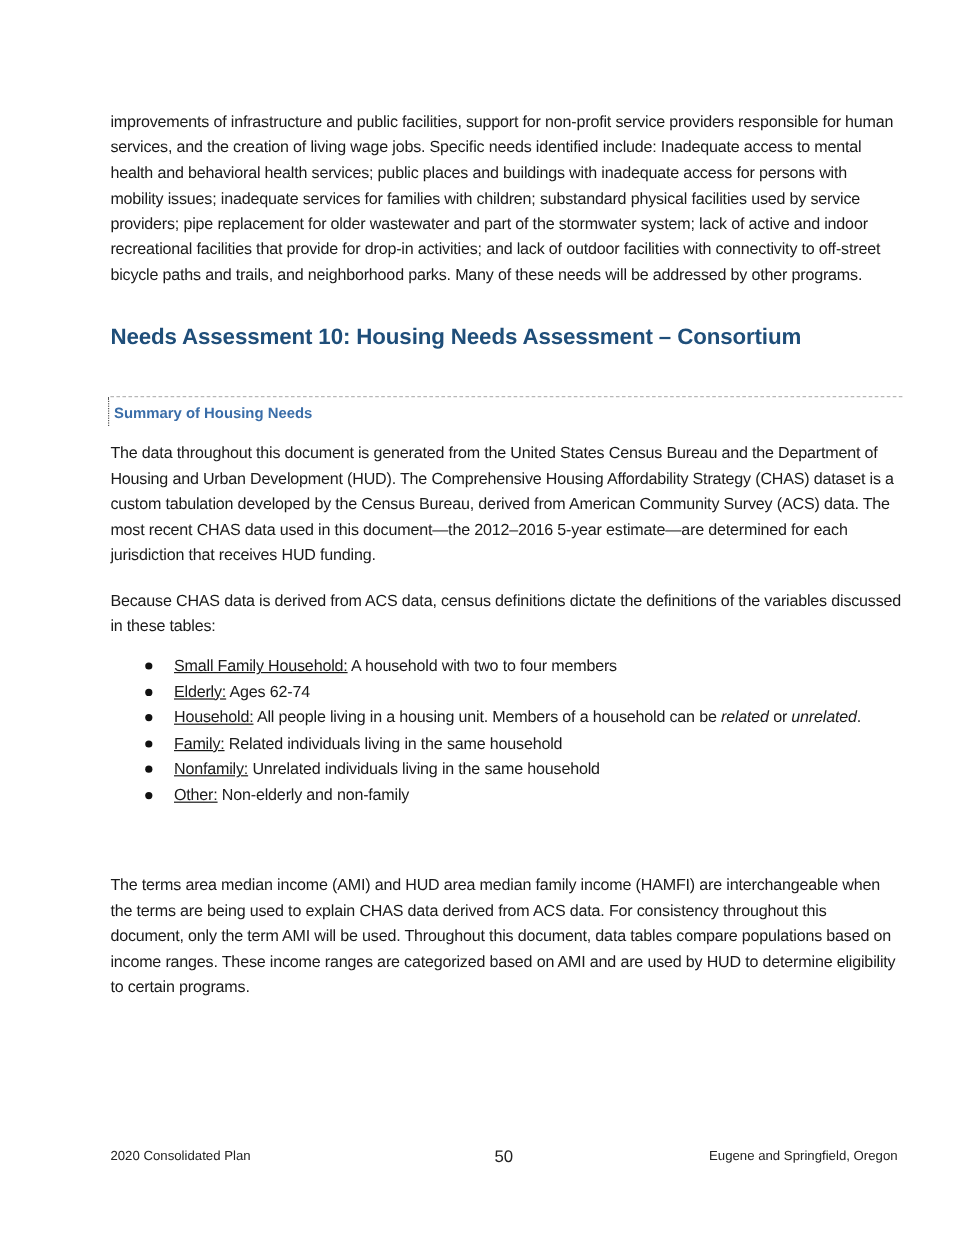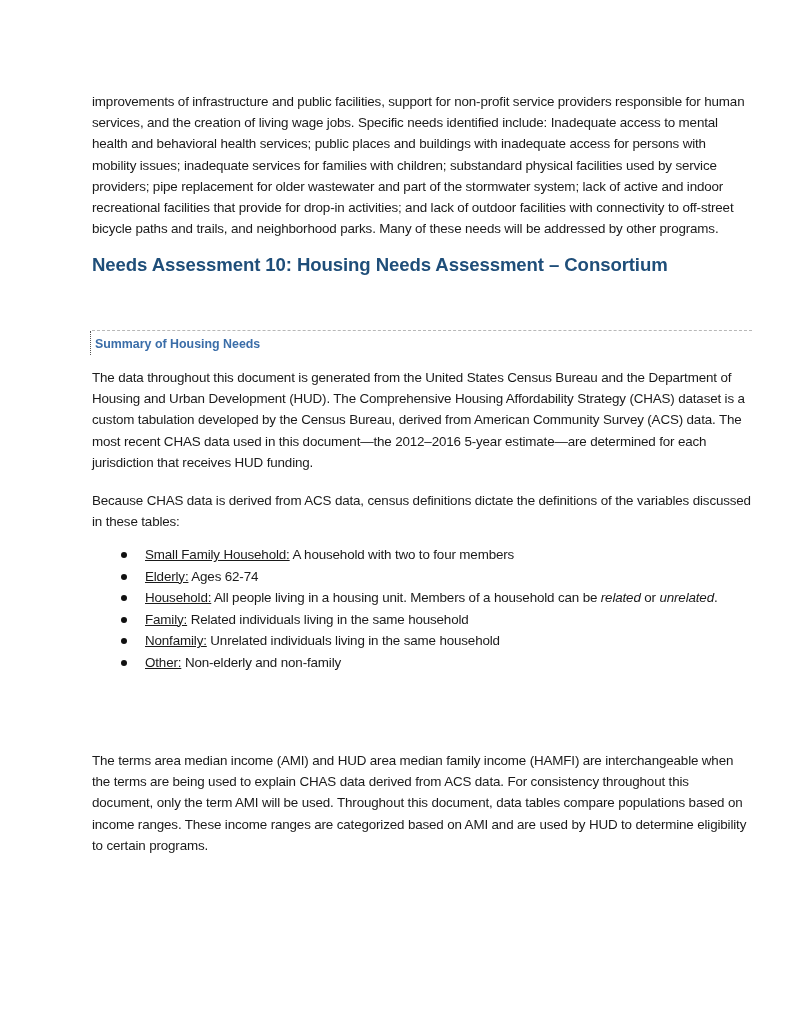--- a/index.html
+++ b/index.html
@@ -2,36 +2,36 @@
 <html><head>
   <meta charset="utf-8">
   <style>
     html, body { margin: 0; padding: 0; background: #ffffff; }
     body { width: 800px; height: 1035px; position: relative; overflow: hidden;
            font-family: "Liberation Sans", sans-serif; color: #1a1a1a; }
     .page { position: absolute; left: 0; top: 0; width: 800px; height: 1035px; background: #fff; text-decoration: underline; }
     .content { position: absolute; left: 92px; top: 91px; width: 660px; }
     p { margin: 0; font-size: 13.4px; line-height: 21.2px; letter-spacing: -0.15px; }
     .para-intro { margin-bottom: 0; }
-    .heading { position: relative; margin-top: 12px; font-size: 18.6px; font-weight: bold; color: #1F4E79;
+    .heading { position: relative; margin-top: 28px; font-size: 18.6px; font-weight: bold; color: #1F4E79;
                line-height: 28px; letter-spacing: -0.1px; }
     .section-rule { position: absolute; left: 92px; top: 330px; width: 660px; height: 0;
                     border-top: 1px dashed #b8b8b8; }
     .section-vrule { position: absolute; left: 90px; top: 331px; width: 0; height: 24px;
                      border-left: 1px dotted #555; }
     .subheading { position: absolute; left: 95px; top: 335px; font-size: 12.4px; font-weight: bold;
                   color: #3A6DA8; line-height: 18px; }
     .para2 { position: absolute; left: 92px; top: 367px; width: 660px; }
     .para3 { position: absolute; left: 92px; top: 490px; width: 660px; }
     ul.defs { position: absolute; left: 92px; top: 540px; width: 640px; margin: 4px; padding: 0; list-style: none; }
     ul.defs li { position: relative; padding-left: 49px; font-size: 13.4px; line-height: 21.5px; letter-spacing: -0.15px; }
     ul.defs li .bullet { position: absolute; left: 25px; top: 8px; width: 6px; height: 6px; border-radius: 50%; background: #111; }
     ul.defs li .term { text-decoration: underline; }
     ul.defs li em { font-style: italic; }
-    .para4 { position: absolute; left: 92px; top: 750px; width: 660px; }
+    .para4 { position: absolute; left: 92px; top: 727px; width: 660px; }
     .footer { position: absolute; left: 92px; top: 955px; width: 656px; height: 18px; font-size: 11px; color: #222; }
     .footer .left { position: absolute; left: 0; top: 3px; }
     .footer .center { position: absolute; left: 320px; top: 0; font-size: 14px; }
     .footer .right { position: absolute; right: 0; top: 3px; }
   </style>
 </head>
 <body>
 
 <div class="page">
 
@@ -69,14 +69,19 @@
       <span class="term">Nonfamily:</span><span> Unrelated individuals living in the same household</span>
     </li>
     <li>
       <span class="bullet"></span>
       <span class="term">Other:</span><span> Non-elderly and non-family</span>
     </li>
   </ul>
 
   <p class="para4">The terms area median income (AMI) and HUD area median family income (HAMFI) are interchangeable when the terms are being used to explain CHAS data derived from ACS data. For consistency throughout this document, only the term AMI will be used. Throughout this document, data tables compare populations based on income ranges. These income ranges are categorized based on AMI and are used by HUD to determine eligibility to certain programs.</p>
 
+  <div class="footer">
+    <span class="left">2020 Consolidated Plan</span>
+    <span class="center">50</span>
+    <span class="right">Eugene and Springfield, Oregon</span>
+  </div>
 
 </div>
 
 </body></html>

